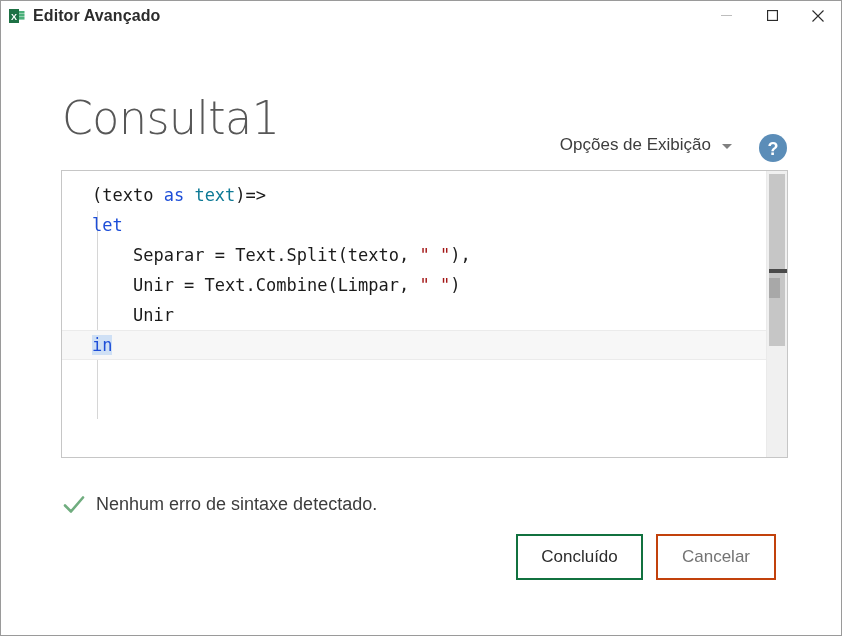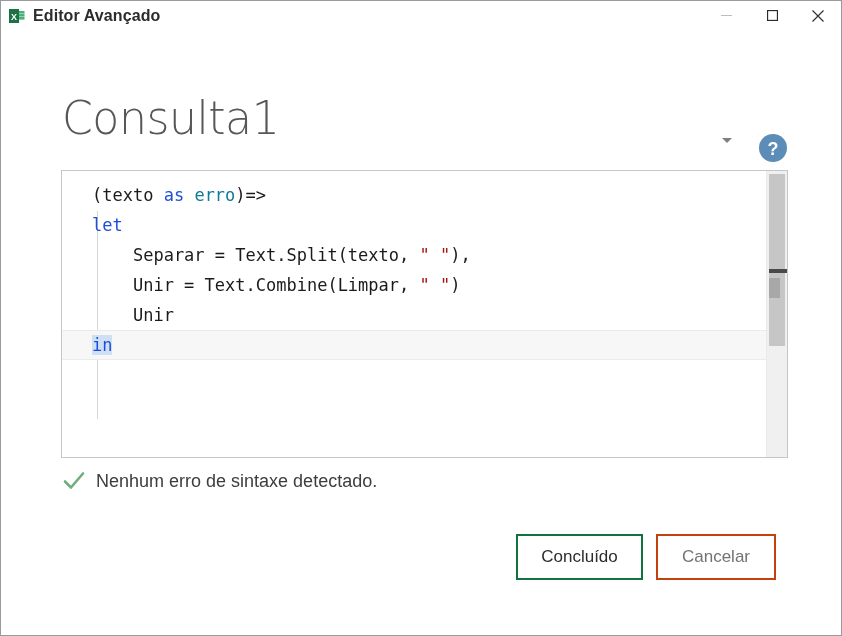--- a/index.html
+++ b/index.html
@@ -195,23 +195,22 @@
     top: 98px;
     width: 18px;
     height: 4px;
     background: #4a4a4a;
   }
 
   
   .status-row {
     position: absolute;
     left: 62px;
-    top: 469px;
-    display: flex;
-    align-items: center;
+    top: 493px;
+    display: flex;
     gap: 11px;
   }
   .check-icon { width: 22px; height: 22px; }
   .check-icon svg { display: block; }
   .status-text {
     font-size: 18px;
     color: #3d3d3d;
   }
 
   
@@ -283,36 +282,37 @@
             <path d="M0.5 0.5 L11.5 11.5 M11.5 0.5 L0.5 11.5" stroke="#2b2b2b" stroke-width="1.1" fill="none"></path>
           </svg>
       </div>
     </div>
   </div>
 
   <div class="header">
     <div class="page-title">Consulta1</div>
 
     <div class="view-options">
+      <span class="view-options-label">Opções de Exibição</span>
       <span class="caret-down"></span>
     </div>
 
     <div class="help-btn">
       <svg width="30" height="30" viewBox="0 0 30 30">
         <circle cx="15" cy="15" r="14" fill="#5b8db8"></circle>
         <text x="15" y="21.5" font-family="Liberation Sans, sans-serif" font-size="18" font-weight="bold" fill="#ffffff" text-anchor="middle">?</text>
       </svg>
     </div>
   </div>
 
   <div class="editor-wrap">
     <div class="code-pane">
       <div class="indent-guide"></div>
       <div id="code-lines">
-          <div class="code-line"><span>(texto </span><span class="tok-kw">as</span><span> </span><span class="tok-type">erro</span><span>)=&gt;</span></div>
+          <div class="code-line"><span>(texto </span><span class="tok-kw">as</span><span> </span><span class="tok-type">text</span><span>)=&gt;</span></div>
           <div class="code-line"><span class="tok-kw">let</span></div>
           <div class="code-line"><span>    Separar = Text.Split(texto, </span><span class="tok-str">" "</span><span>),</span></div>
           <div class="code-line"><span>    Unir = Text.Combine(Limpar, </span><span class="tok-str">" "</span><span>)</span></div>
           <div class="code-line"><span>    Unir</span></div>
           <div class="code-line current"><span class="tok-kw tok-sel">in</span></div>
         </div>
     </div>
     <div class="scrollbar">
       <div class="sb-thumb"></div>
       <div class="sb-splitter"></div>

